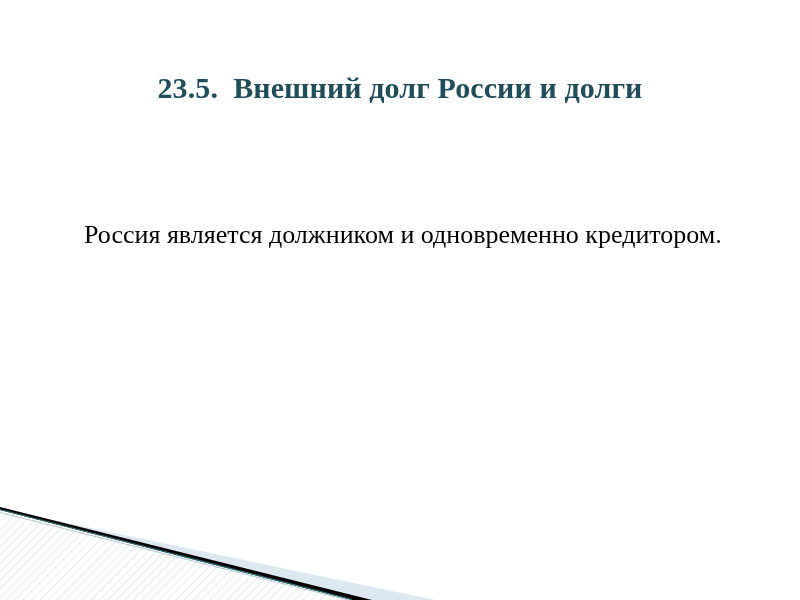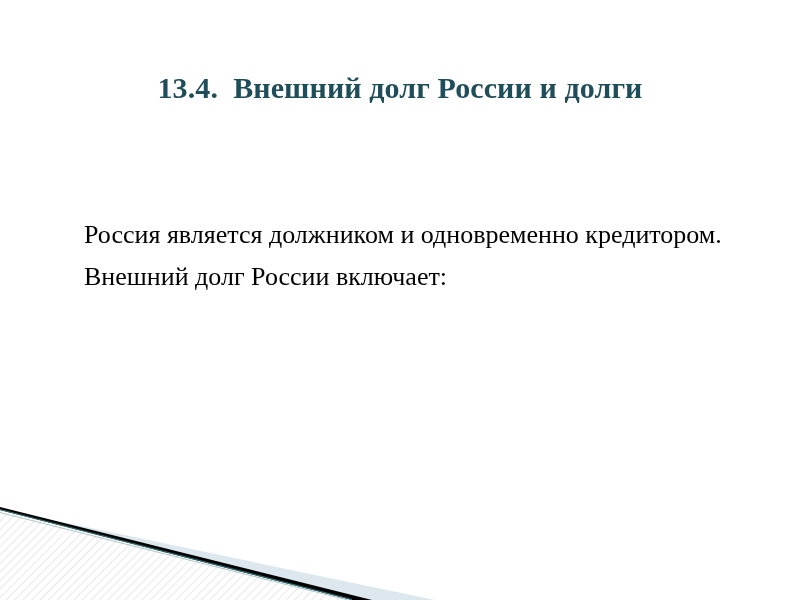--- a/index.html
+++ b/index.html
@@ -72,26 +72,25 @@
     width: 100%;
     height: 100%;
   }
 </style>
 </head>
 <body>
 
 <div id="slide">
 
   <div class="title-block">
-    <span class="title-line">13.4.  Внешний долг России и долги</span>
+    <span class="title-line">23.5.  Внешний долг России и долги</span>
   </div>
 
   <div class="body-block">
     <p class="para p1">Россия является должником и одновременно кредитором.</p>
-    <p class="para p2">Внешний долг России включает:</p>
   </div>
 
   <div class="decor">
     <svg viewBox="0 0 470 105" preserveAspectRatio="none" xmlns="http://www.w3.org/2000/svg">
       <defs>
         <pattern id="hatchPattern" width="6" height="6" patternUnits="userSpaceOnUse" patternTransform="rotate(45)">
           <rect width="6" height="6" fill="#FFFFFF"></rect>
           <line x1="0" y1="0" x2="0" y2="6" stroke="#D5D5D5" stroke-width="1.1"></line>
         </pattern>
       </defs>

